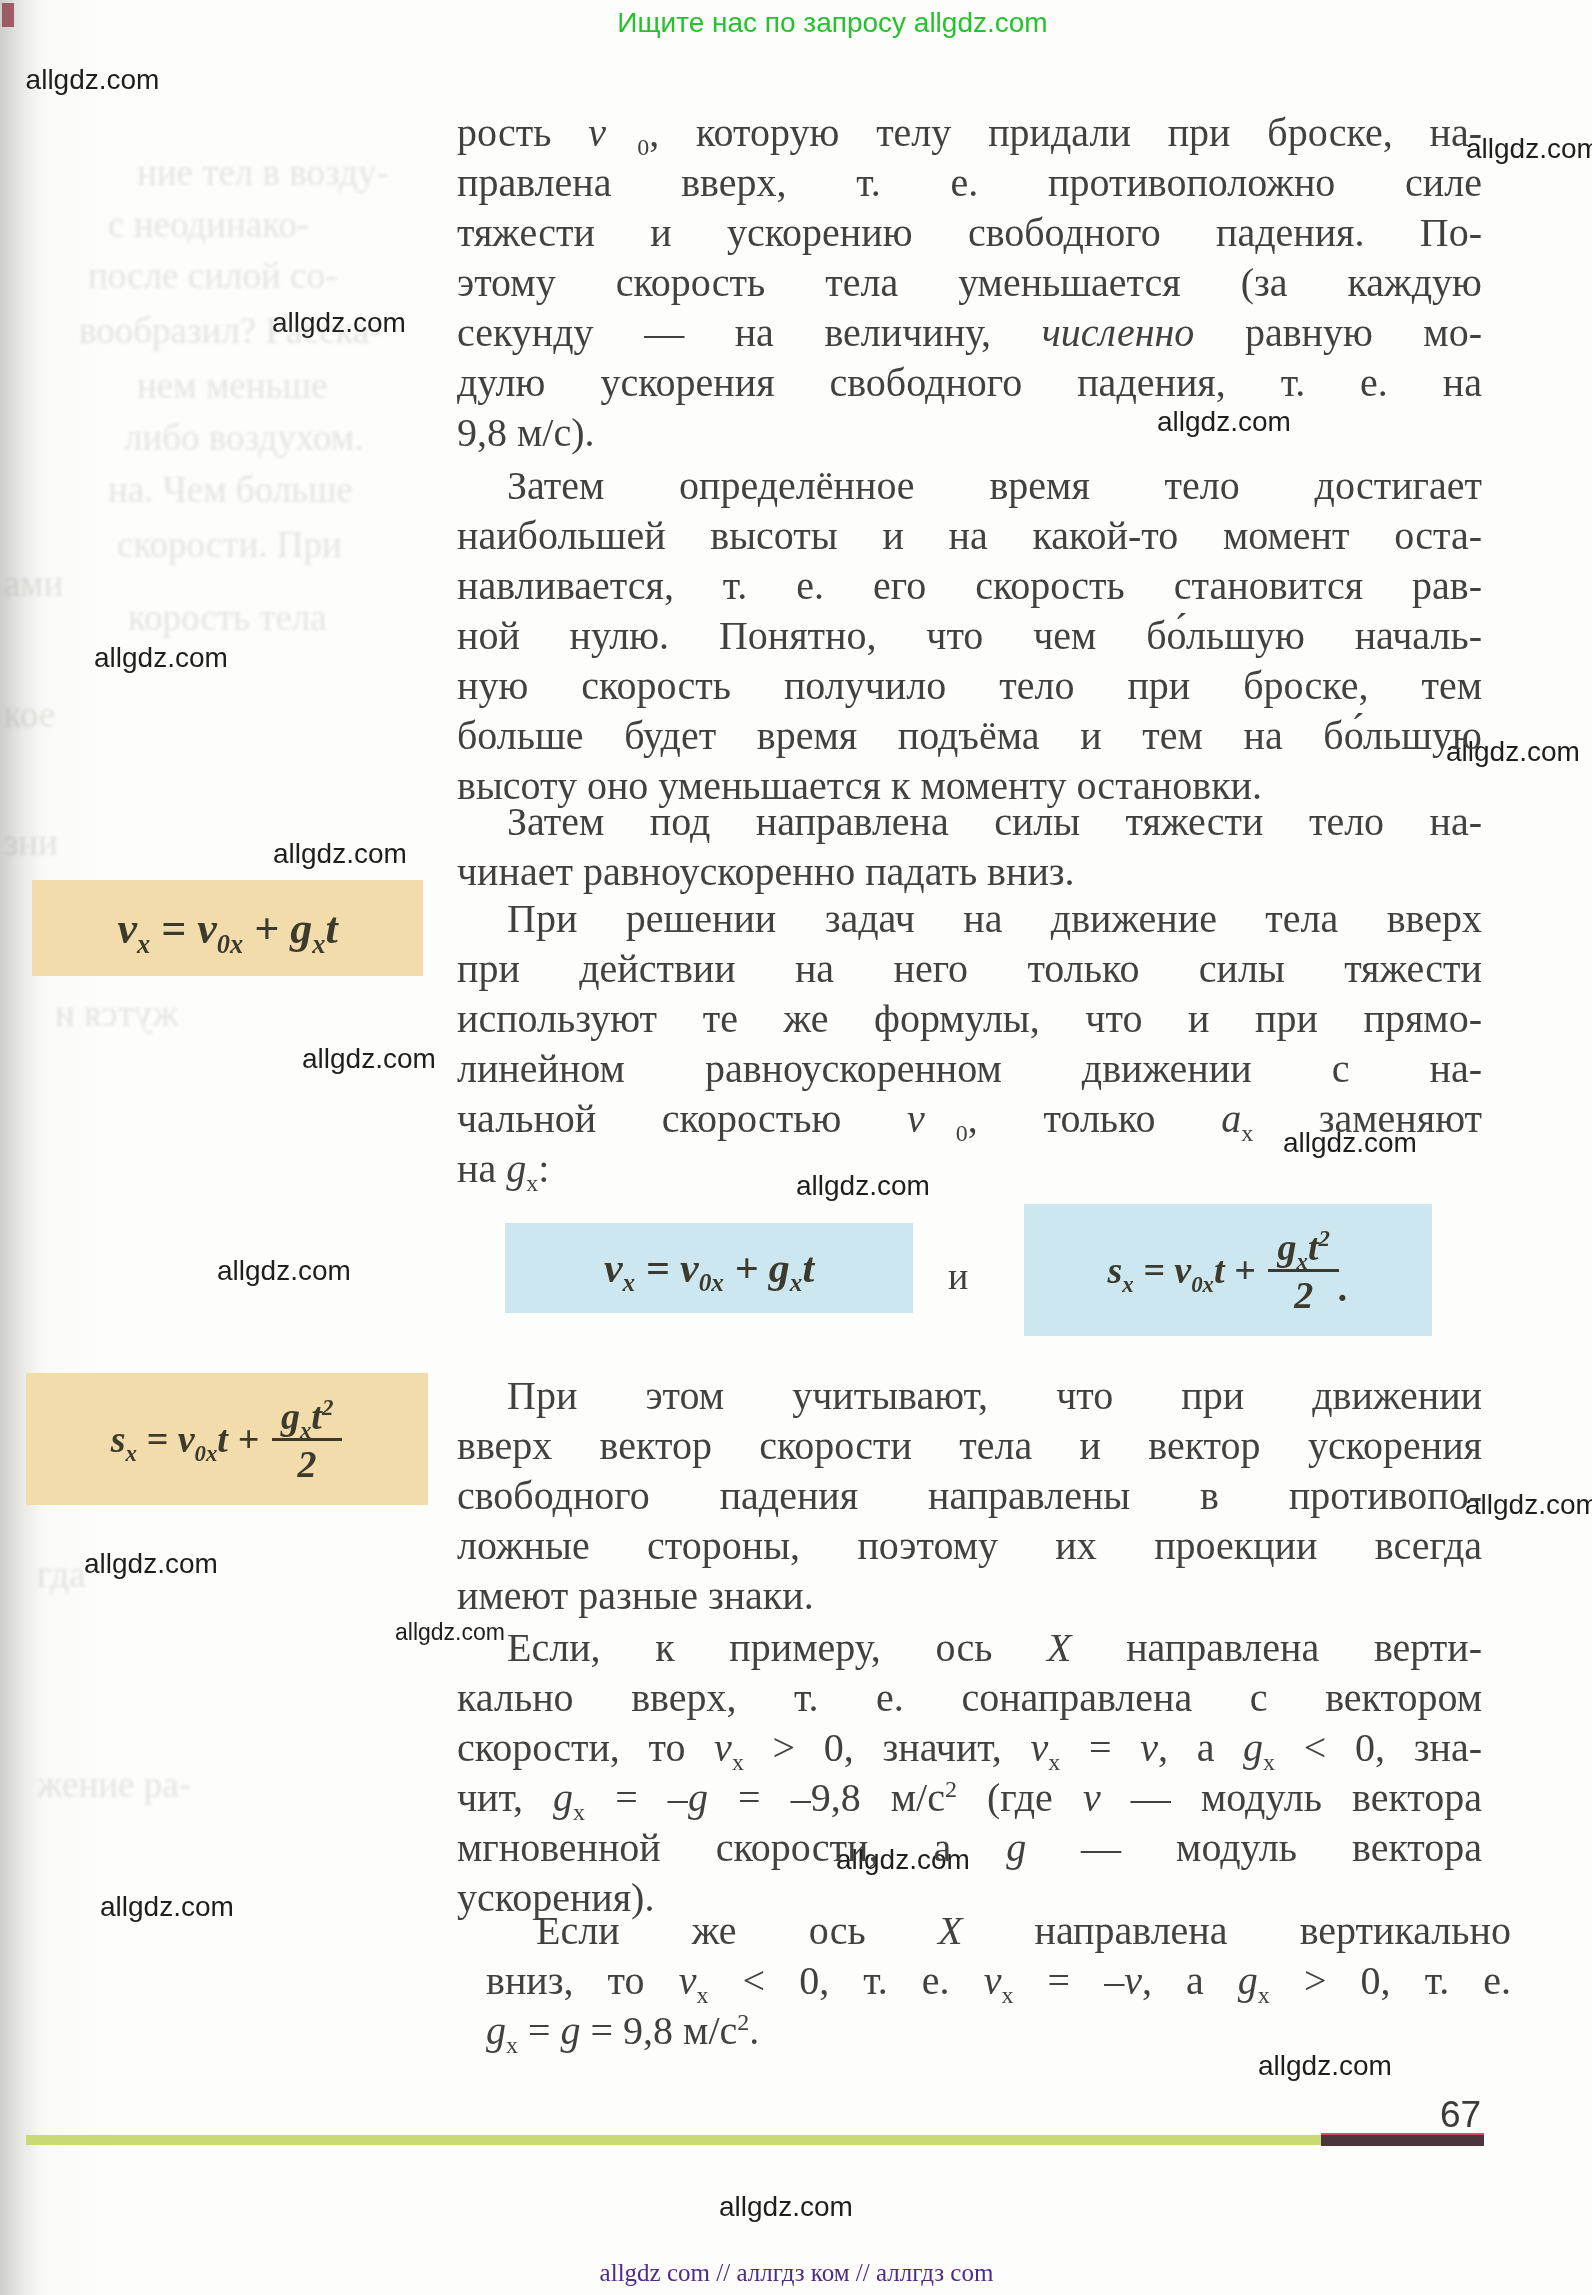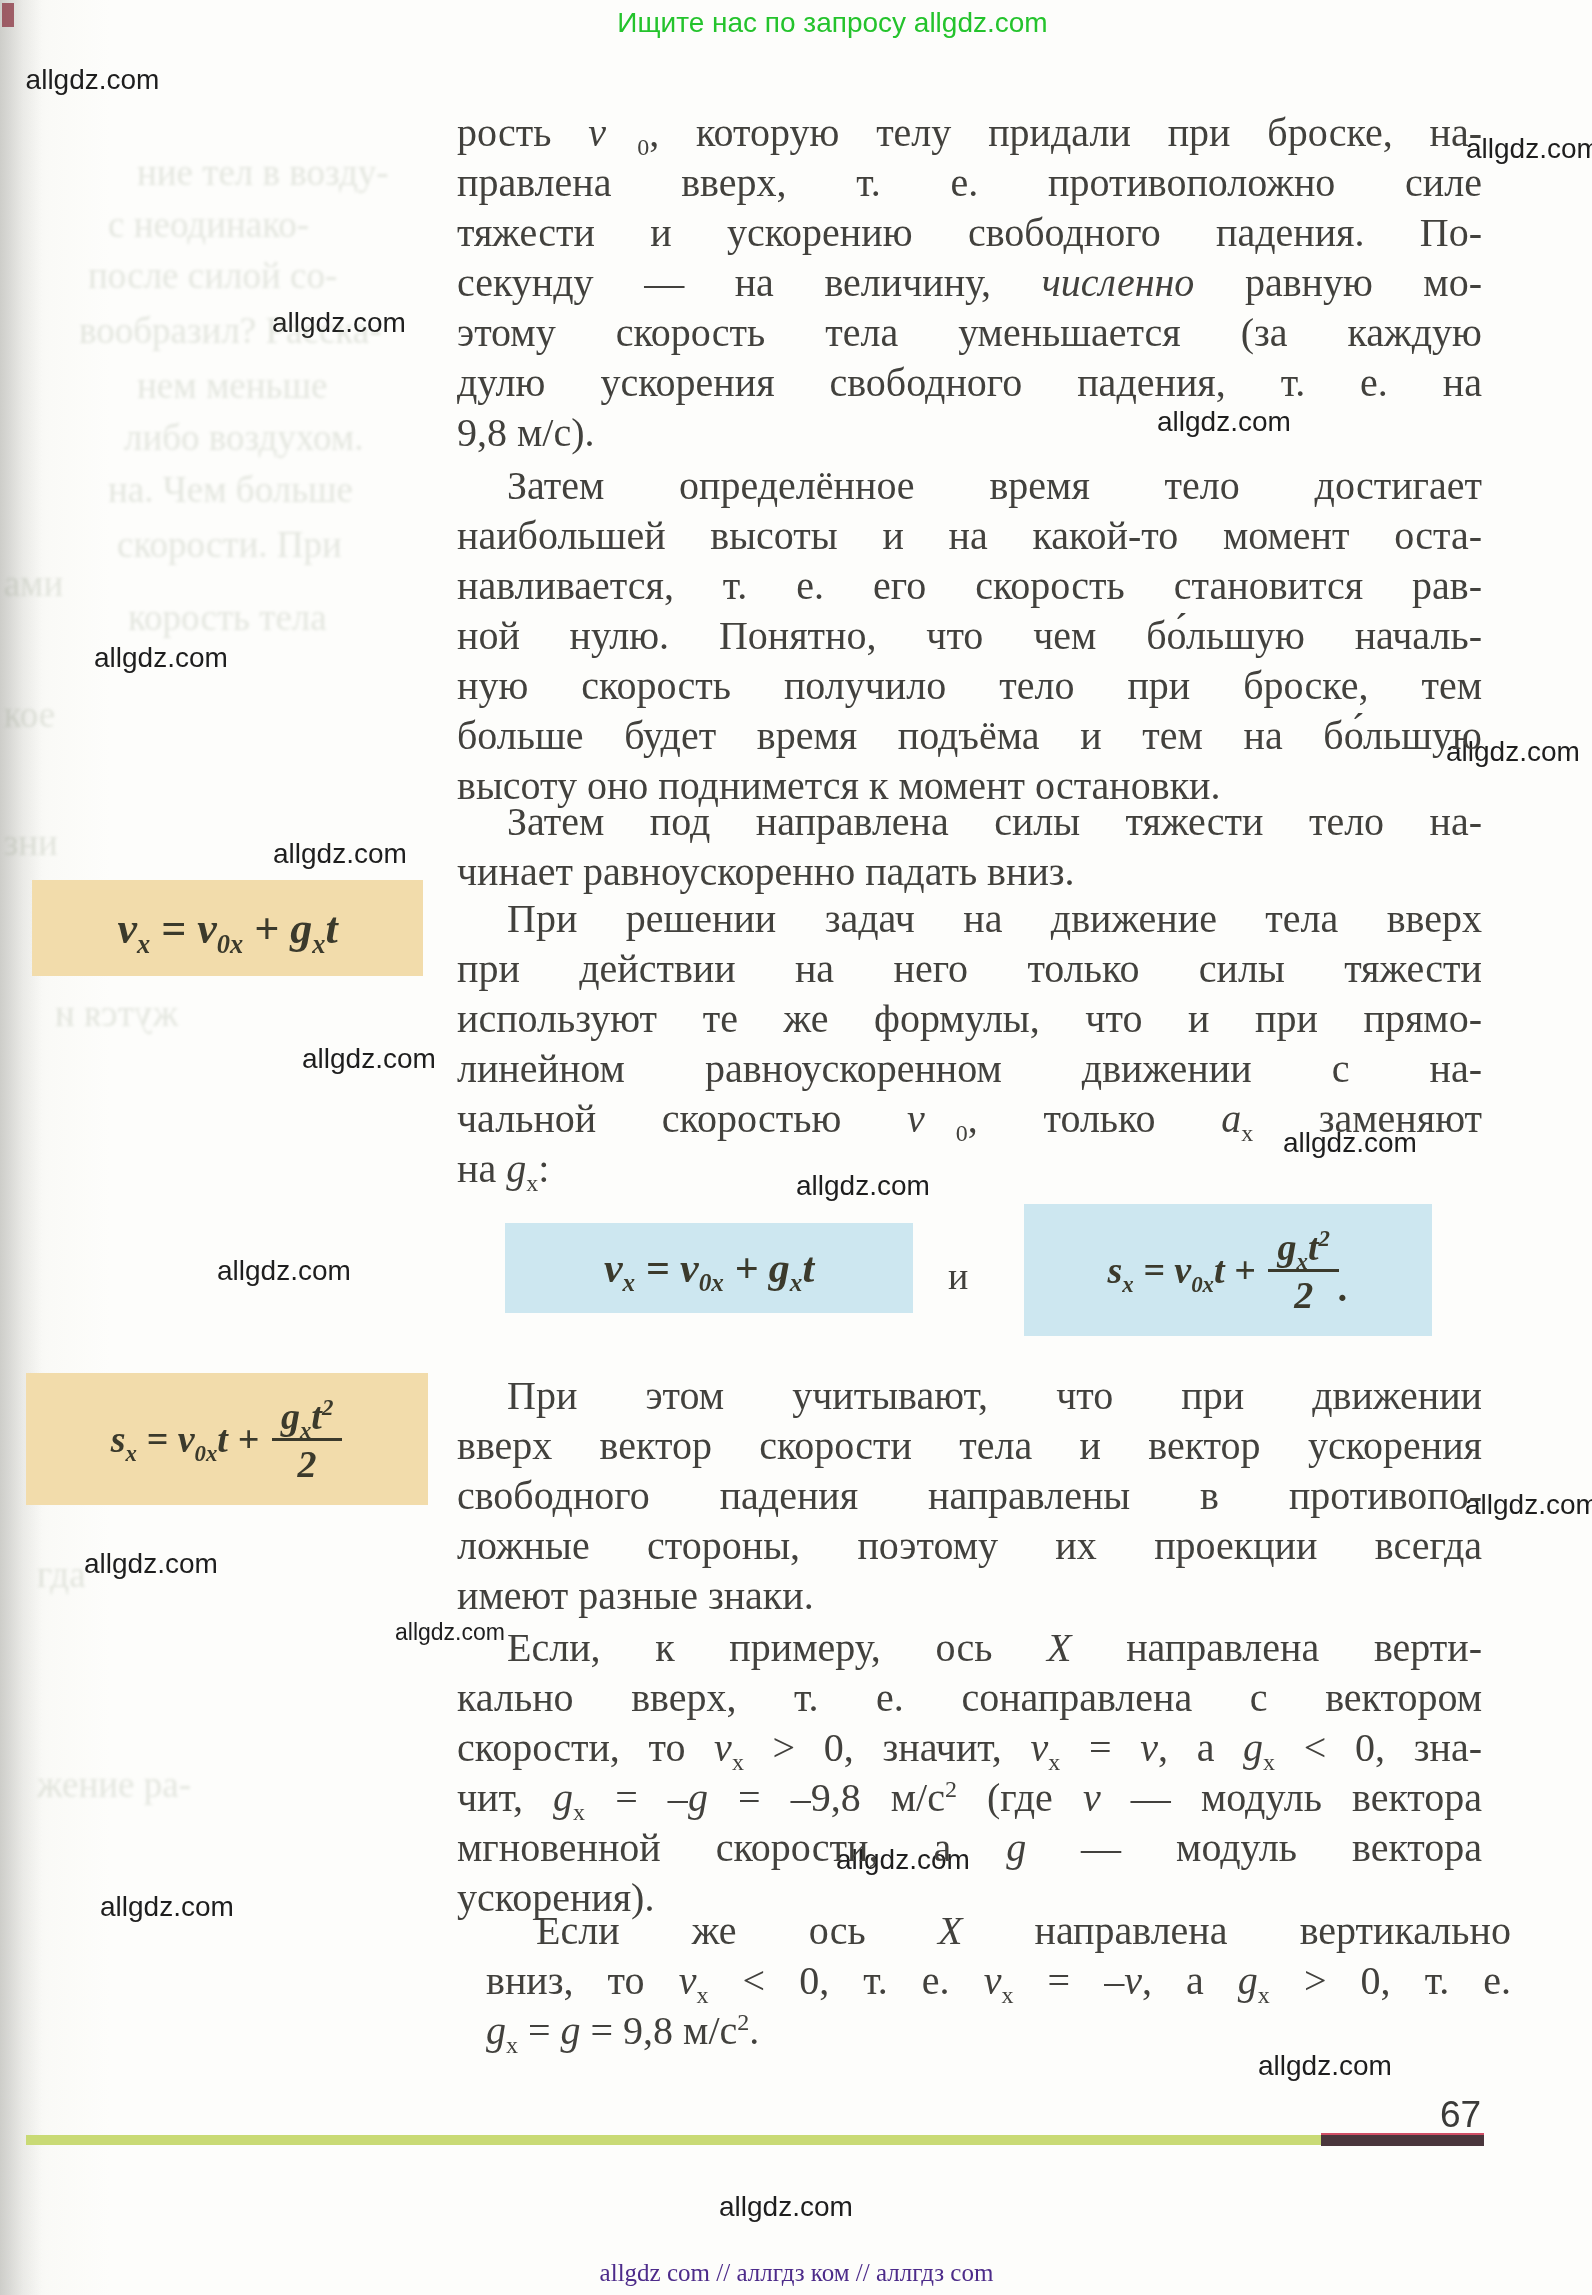--- a/index.html
+++ b/index.html
@@ -107,33 +107,33 @@
       <span class="bl12">ами</span>
       <span class="bl13">кое</span>
       <span class="bl14">зни</span>
     </div>
 
   <div id="text-col">
       <div class="para p0">
         <div class="line">рость <i>v⃗</i><sub>0</sub>, которую телу придали при броске, на-</div>
         <div class="line">правлена вверх, т. е. противоположно силе</div>
         <div class="line">тяжести и ускорению свободного падения. По-</div>
+        <div class="line">этому скорость тела уменьшается (за каждую</div>
         <div class="line">секунду — на величину, <i>численно</i> равную мо-</div>
-        <div class="line">этому скорость тела уменьшается (за каждую</div>
         <div class="line">дулю ускорения свободного падения, т. е. на</div>
         <div class="line end">9,8 м/с).</div>
       </div>
       <div class="para p1 indent">
         <div class="line">Затем определённое время тело достигает</div>
         <div class="line">наибольшей высоты и на какой-то момент оста-</div>
         <div class="line">навливается, т. е. его скорость становится рав-</div>
         <div class="line">ной нулю. Понятно, что чем бо́льшую началь-</div>
         <div class="line">ную скорость получило тело при броске, тем</div>
         <div class="line">больше будет время подъёма и тем на бо́льшую</div>
-        <div class="line end">высоту оно поднимется к момент остановки.</div>
+        <div class="line end">высоту оно уменьшается к моменту остановки.</div>
       </div>
       <div class="para p2 indent">
         <div class="line">Затем под направлена силы тяжести тело на-</div>
         <div class="line end">чинает равноускоренно падать вниз.</div>
       </div>
       <div class="para p3 indent">
         <div class="line">При решении задач на движение тела вверх</div>
         <div class="line">при действии на него только силы тяжести</div>
         <div class="line">используют те же формулы, что и при прямо-</div>
         <div class="line">линейном равноускоренном движении с на-</div>

